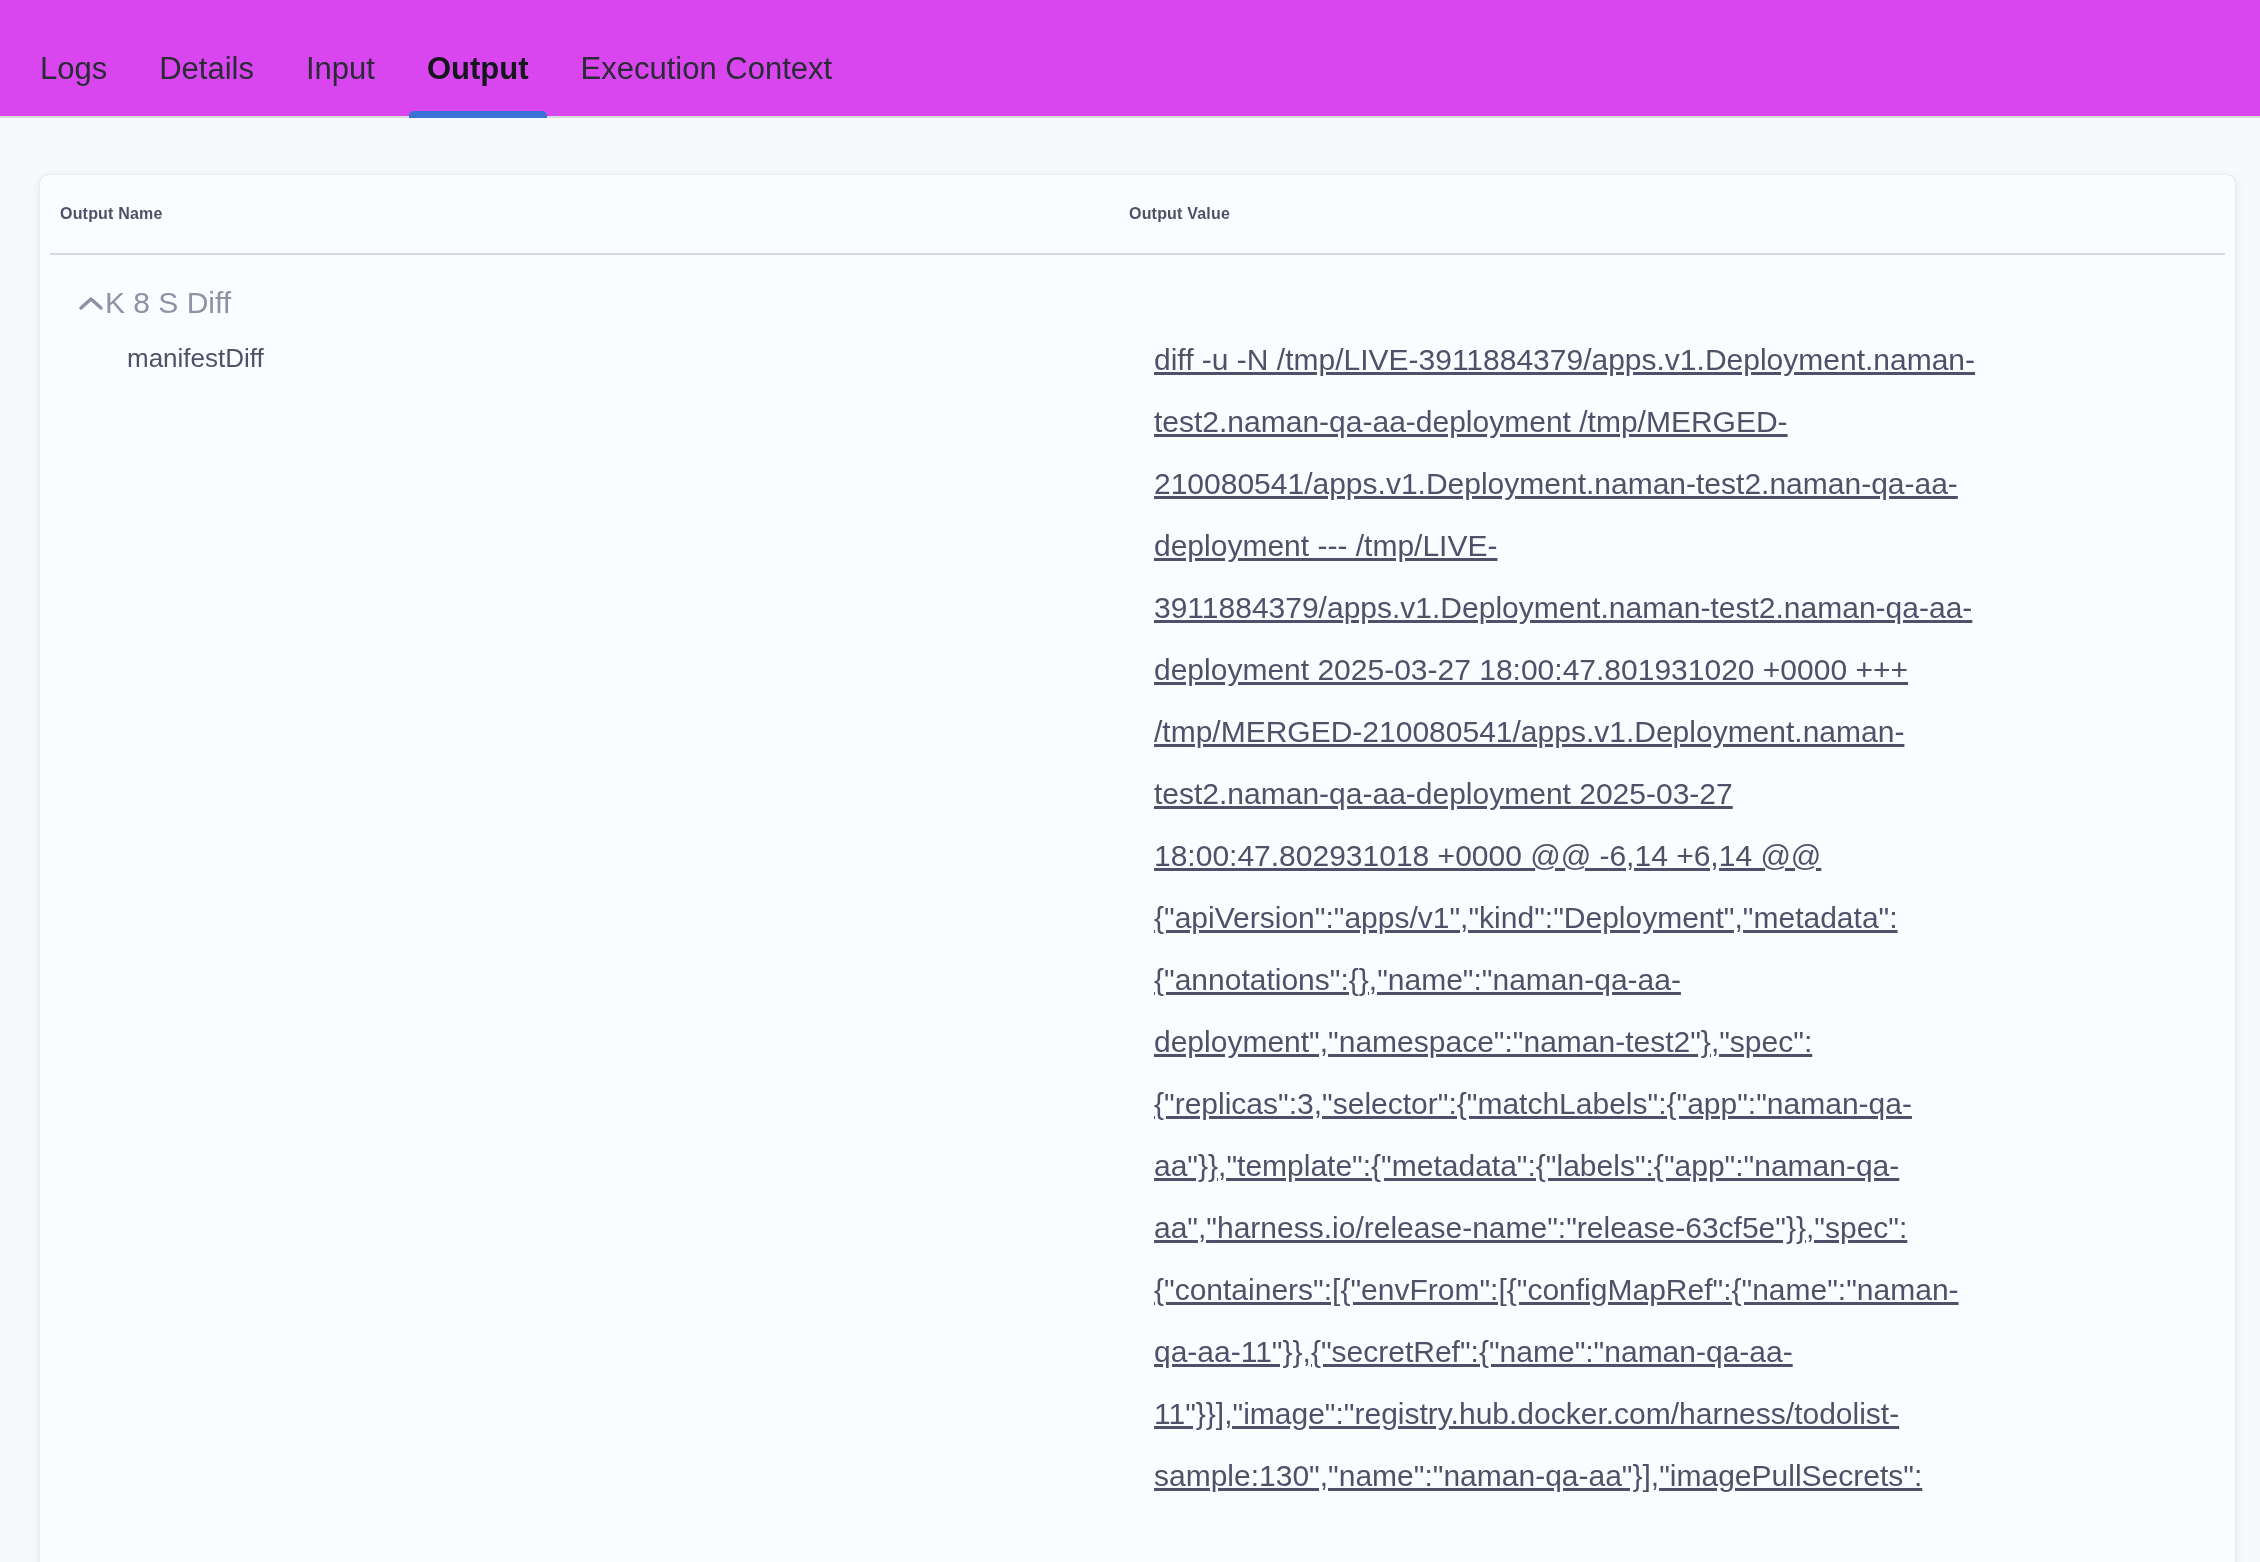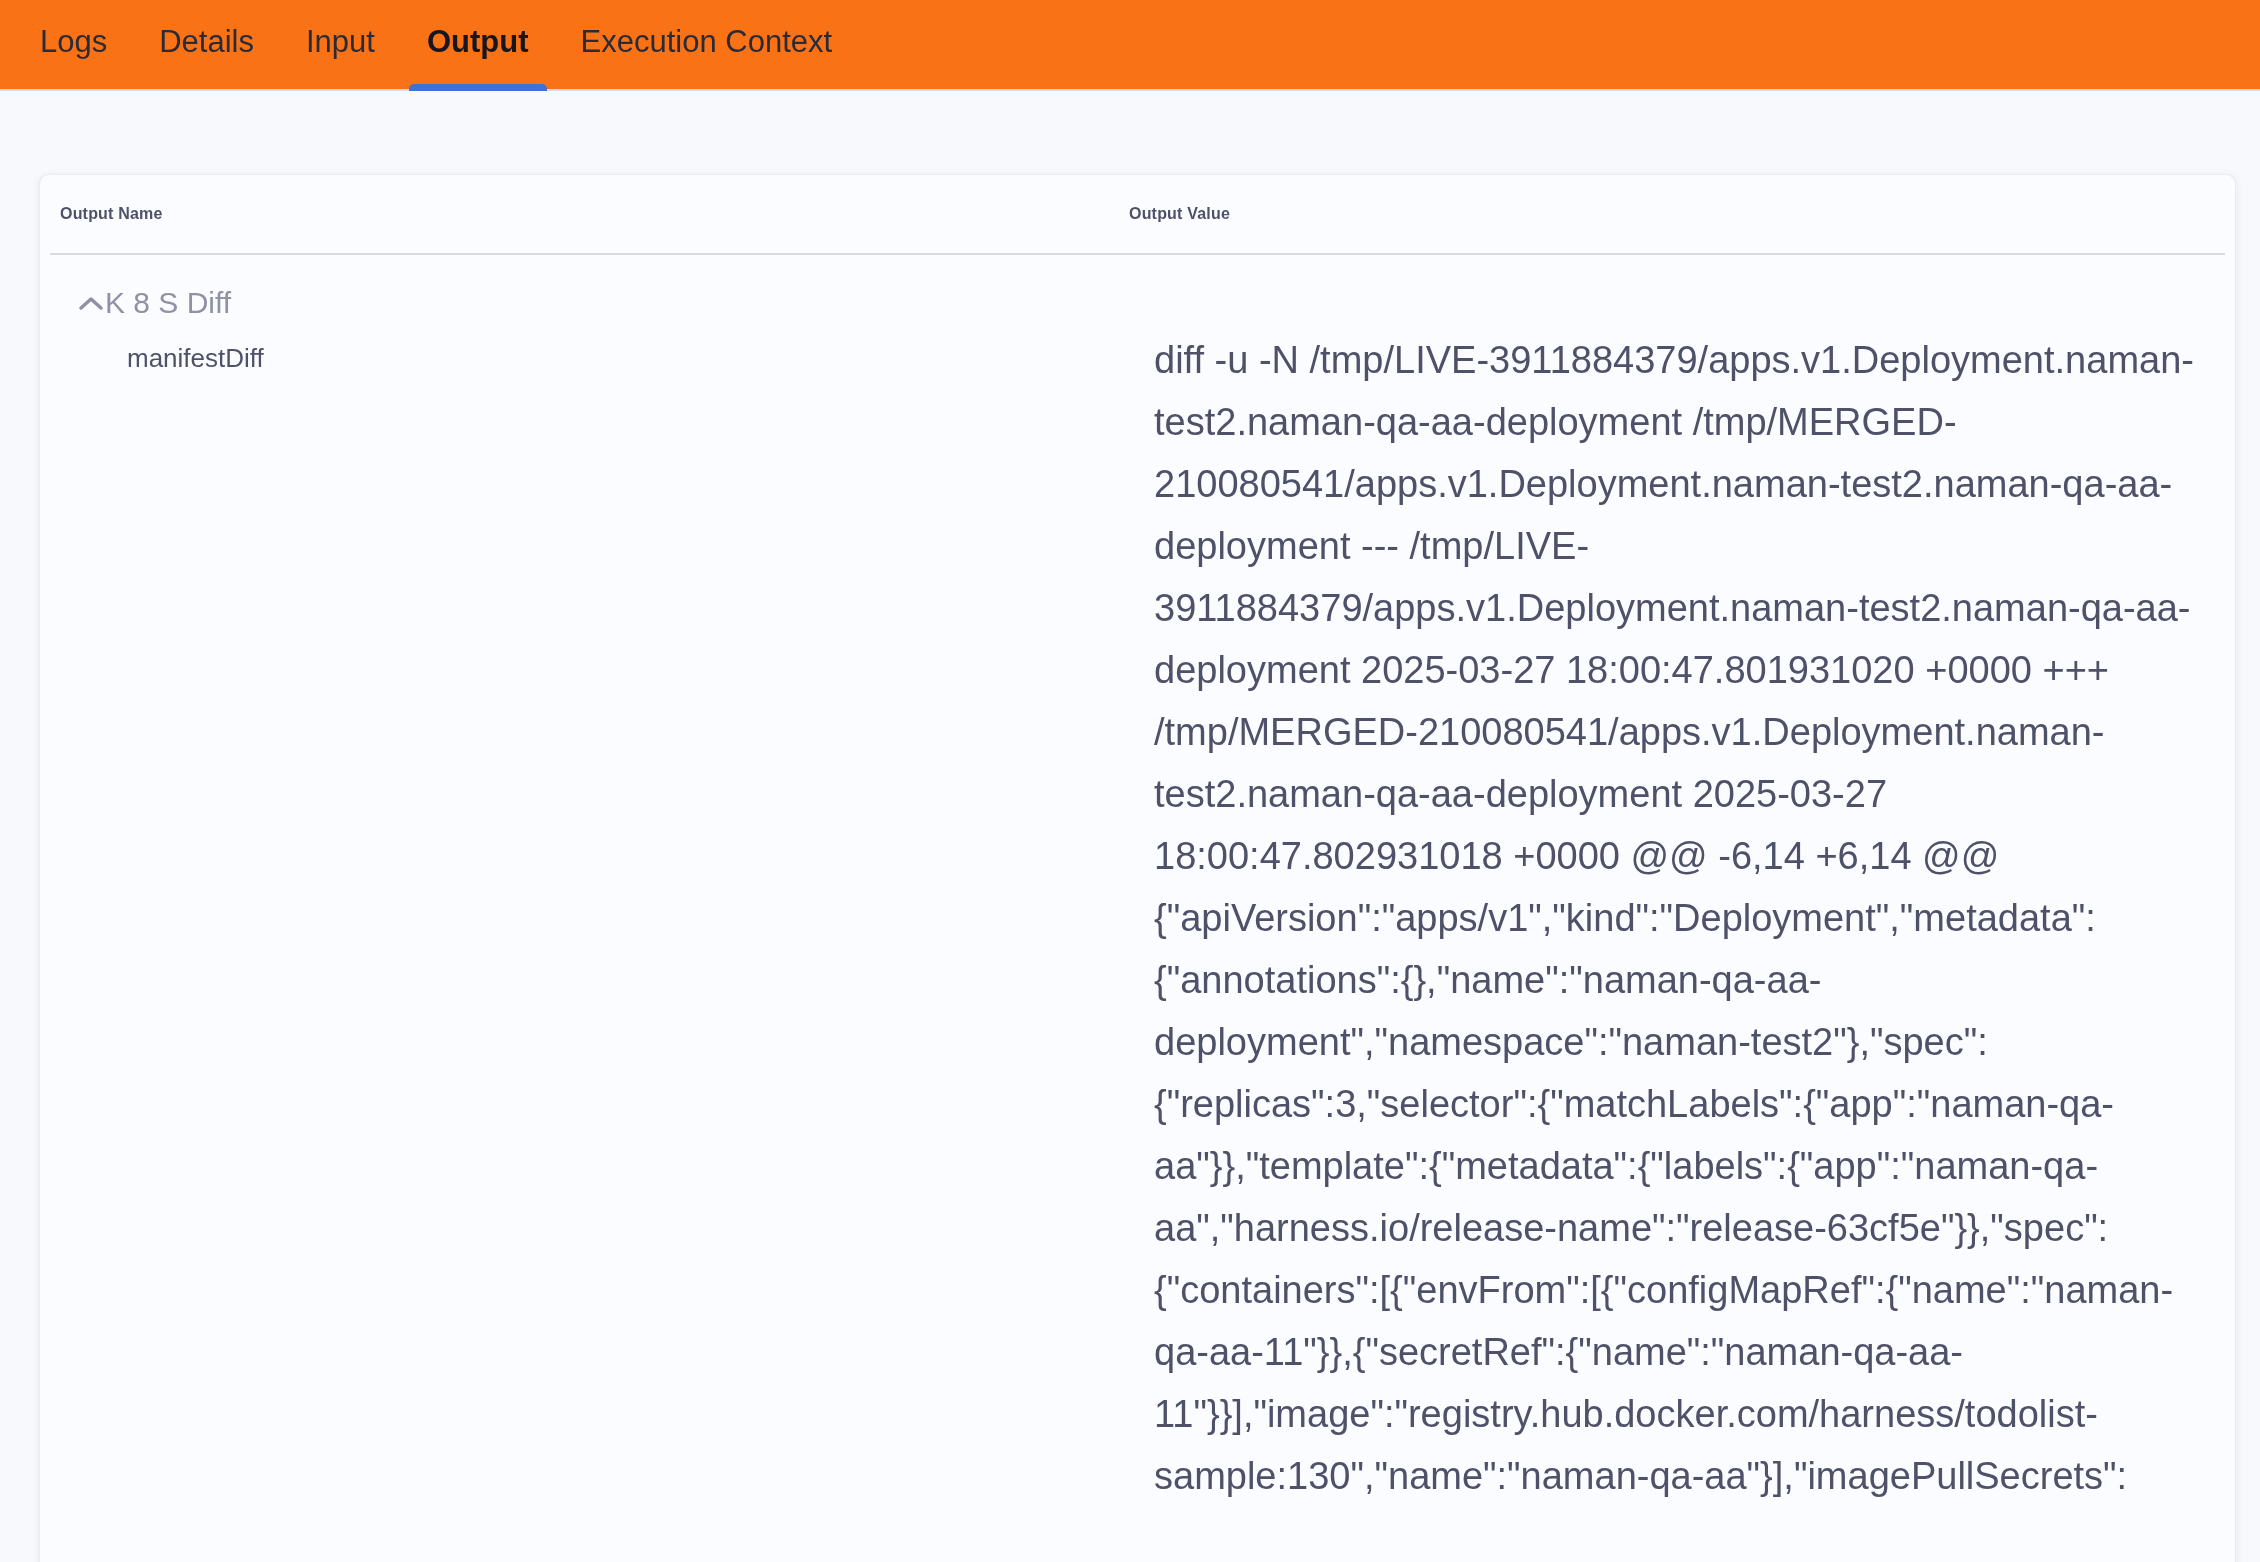--- a/index.html
+++ b/index.html
@@ -7,22 +7,22 @@
   body {
     font-family: "Liberation Sans", "DejaVu Sans", sans-serif;
     background: #f8f9fc;
     position: relative;
   }
 
   
   .tabbar {
     position: absolute;
     top: 0; left: 0; right: 0;
-    height: 91px;
-    background: #f97316;
+    height: 118px;
+    background: #d946ef;
     border-bottom: 2px solid #dadbe2;
     display: flex;
     align-items: flex-end;
     padding-left: 22px;
     gap: 16px;
   }
   .tab {
     position: relative;
     padding: 0 18px 32px 18px;
     font-size: 31px;
@@ -105,22 +105,23 @@
   }
   .cell-value {
     position: absolute;
     left: 1114px; top: 0;
     width: 940px;
     color: #4f5168;
   }
   .vline {
     height: 62px;
     line-height: 62px;
-    font-size: 38px;
+    font-size: 30px;
     white-space: pre;
+    text-decoration: underline;
   }
 </style>
 </head>
 <body>
 
 <div class="tabbar">
   <div class="tab">
     <span>Logs</span>
   </div>
   <div class="tab">

